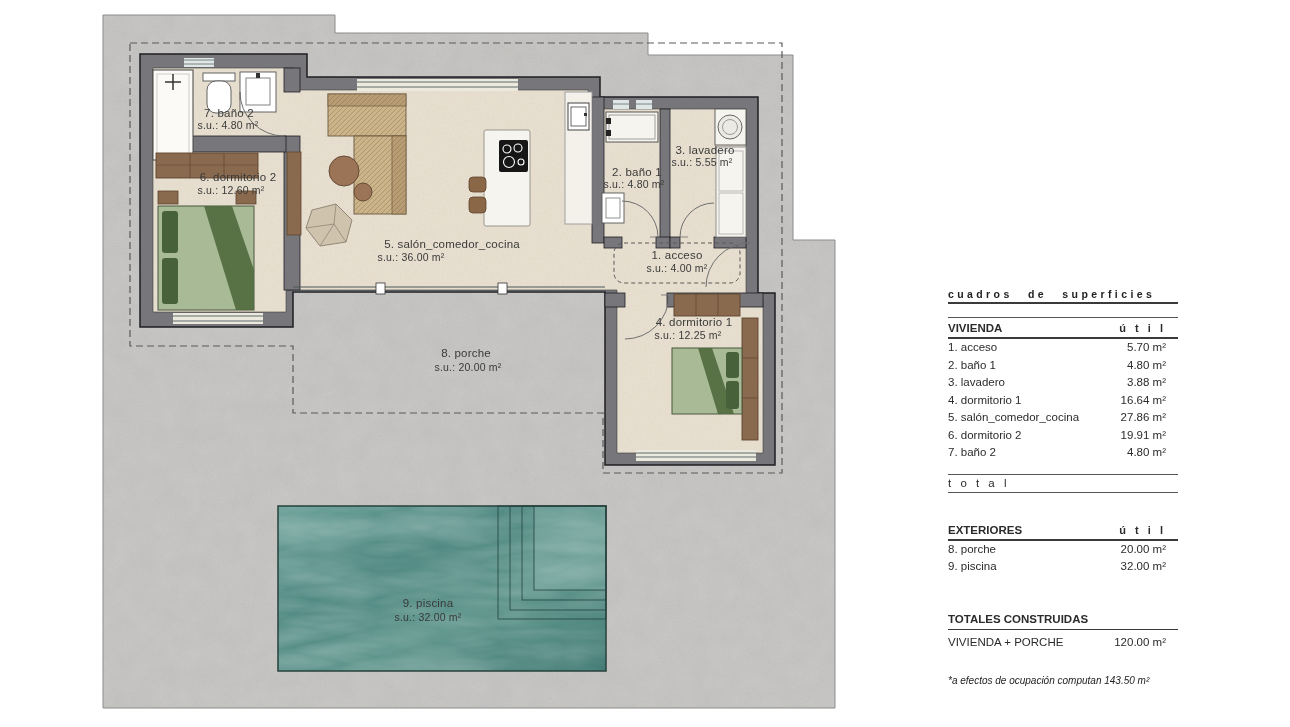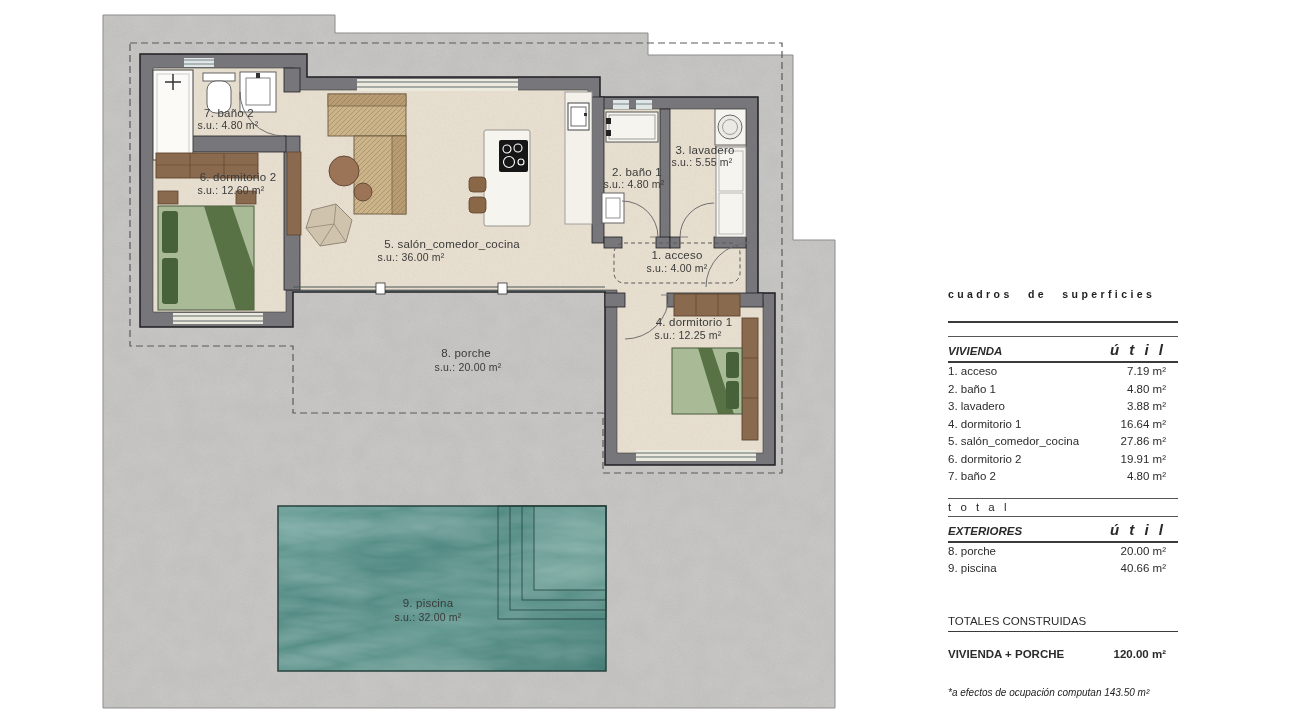--- a/index.html
+++ b/index.html
@@ -7,36 +7,36 @@
         font-family:"Liberation Sans",sans-serif;color:#2b2b2b;}
   .plan-svg{position:absolute;left:0;top:0;}
 
   
   .rname{font-family:"Liberation Sans",sans-serif;font-size:11.5px;fill:#3a3a3a;letter-spacing:.2px;}
   .rarea{font-family:"Liberation Sans",sans-serif;font-size:10.5px;fill:#3a3a3a;letter-spacing:.2px;}
 
   
   .surfaces-panel{position:absolute;left:948px;top:288px;width:230px;}
   .sp-title{font-size:10.5px;font-weight:bold;letter-spacing:3.4px;word-spacing:9px;
-            white-space:nowrap;color:#222;padding-bottom:21px;border-bottom:2px solid #3a3a3a;}
+            white-space:nowrap;color:#222;padding-bottom:2px;border-bottom:2px solid #3a3a3a;}
   .sec{margin-top:13px;}
   .sec-rule-top{border-top:1px solid #555;}
   .thead{display:flex;justify-content:space-between;align-items:baseline;
-         font-weight:bold;font-size:11.5px;padding:4px 0 3px;border-bottom:2px solid #3a3a3a;font-style:italic;}
-  .thead .unit{letter-spacing:3px;padding-right:12px;font-size:15px;}
+         font-weight:bold;font-size:11.5px;padding:4px 0 3px;border-bottom:2px solid #3a3a3a;}
+  .thead .unit{letter-spacing:3px;padding-right:12px;font-size:11px;}
   .trow{display:flex;justify-content:space-between;font-size:11.5px;line-height:17.5px;}
   .tval{padding-right:12px;white-space:nowrap;}
   .tlabel{white-space:nowrap;}
   .subtotal{border-top:1px solid #555;border-bottom:1px solid #555;
             font-size:11.5px;line-height:17px;letter-spacing:3px;margin-top:12px;}
   .totrow{display:flex;justify-content:space-between;font-size:11.5px;line-height:18px;}
-  .ext-block{}
+  .ext-block{margin-top:27px;}
   .tot-block{margin-top:37px;}
-  .tot-head{font-weight:normal;font-size:11.5px;padding-bottom:4px;border-bottom:1.5px solid #3a3a3a;}
-  .tot-block .totrow{margin-top:13px;font-weight:bold;}
+  .tot-head{font-weight:bold;font-size:11.5px;padding-bottom:4px;border-bottom:1.5px solid #3a3a3a;}
+  .tot-block .totrow{margin-top:3px;}
   .footnote{margin-top:24px;font-size:10px;font-style:italic;color:#222;}
 </style>
 </head>
 <body>
 
 <div class="page">
 
 <svg class="plan-svg" width="1290" height="727" viewBox="0 0 1290 727">
   <defs>
     <linearGradient id="waterGrad" x1="0" y1="0" x2="1" y2="1">
@@ -303,21 +303,21 @@
 <div class="surfaces-panel">
   <div class="sp-title">cuadros de superficies</div>
 
   <div class="sec sec-rule-top">
     <div class="thead">
       <span>VIVIENDA</span>
       <span class="unit">ú t i l</span>
     </div>
     <div class="trow">
       <span class="tlabel">1. acceso</span>
-      <span class="tval">7.19 m²</span>
+      <span class="tval">5.70 m²</span>
     </div>
     <div class="trow">
       <span class="tlabel">2. baño 1</span>
       <span class="tval">4.80 m²</span>
     </div>
     <div class="trow">
       <span class="tlabel">3. lavadero</span>
       <span class="tval">3.88 m²</span>
     </div>
     <div class="trow">
@@ -343,21 +343,21 @@
     <div class="thead">
       <span>EXTERIORES</span>
       <span class="unit">ú t i l</span>
     </div>
     <div class="trow">
       <span class="tlabel">8. porche</span>
       <span class="tval">20.00 m²</span>
     </div>
     <div class="trow">
       <span class="tlabel">9. piscina</span>
-      <span class="tval">40.66 m²</span>
+      <span class="tval">32.00 m²</span>
     </div>
   </div>
 
   <div class="tot-block">
     <div class="tot-head">TOTALES CONSTRUIDAS</div>
     <div class="totrow">
       <span class="tlabel">VIVIENDA + PORCHE</span>
       <span class="tval">120.00 m²</span>
     </div>
   </div>

